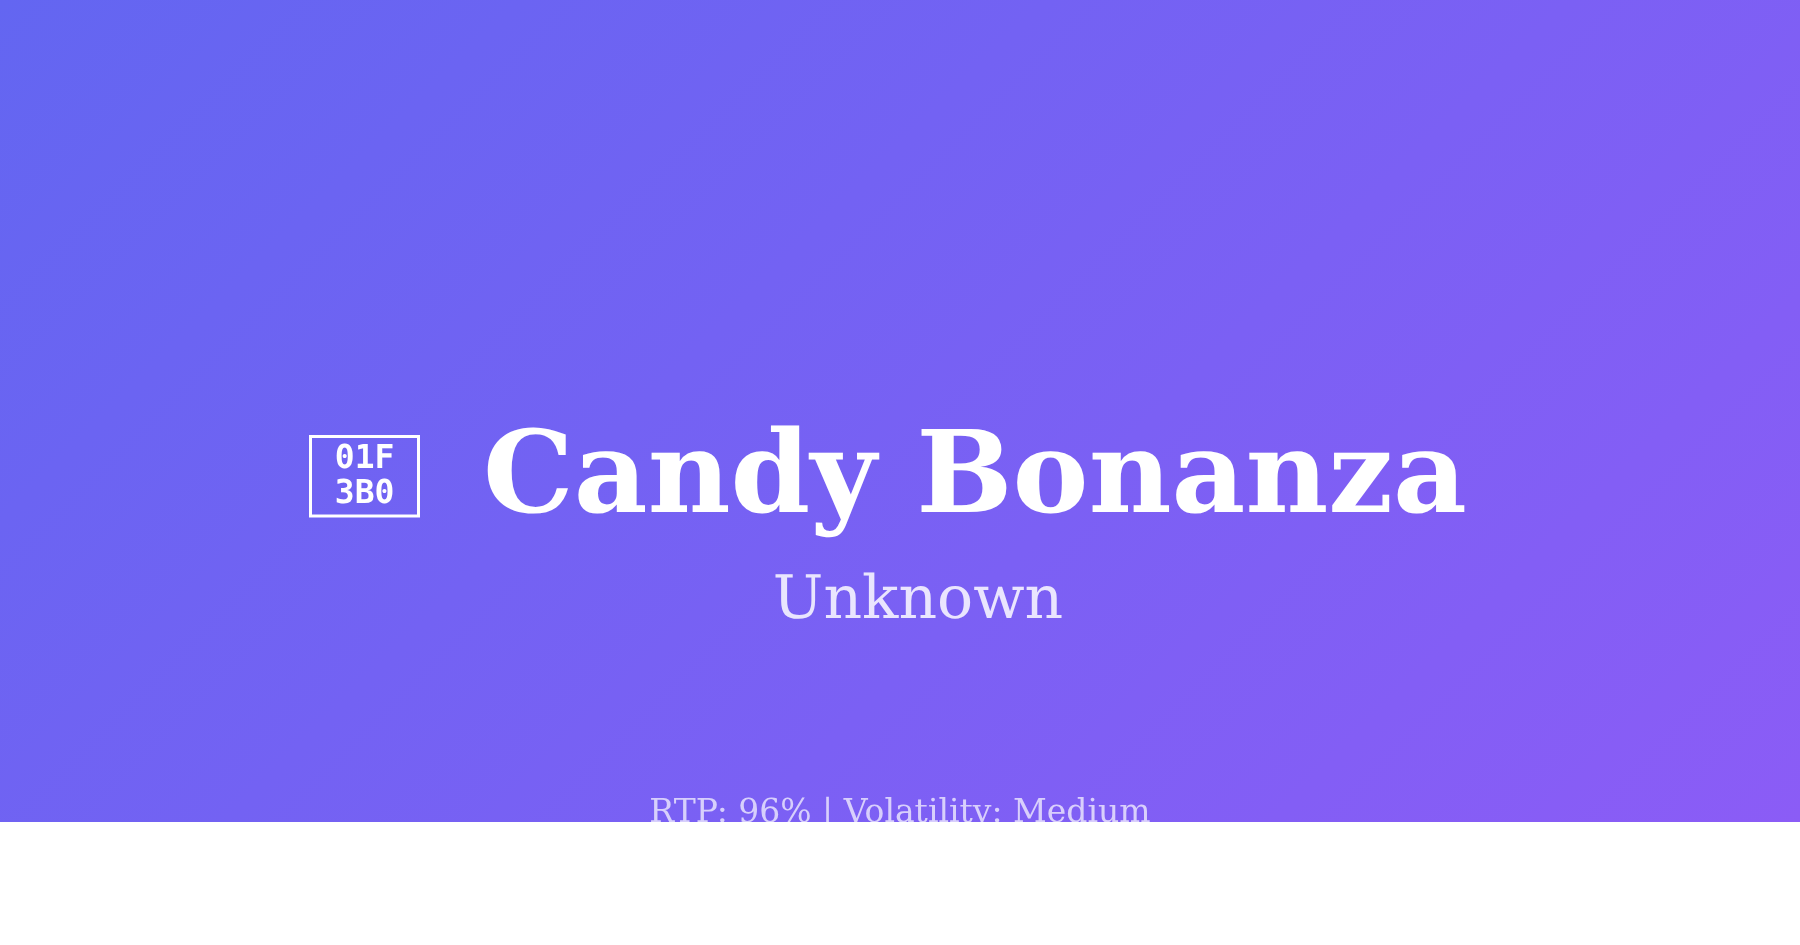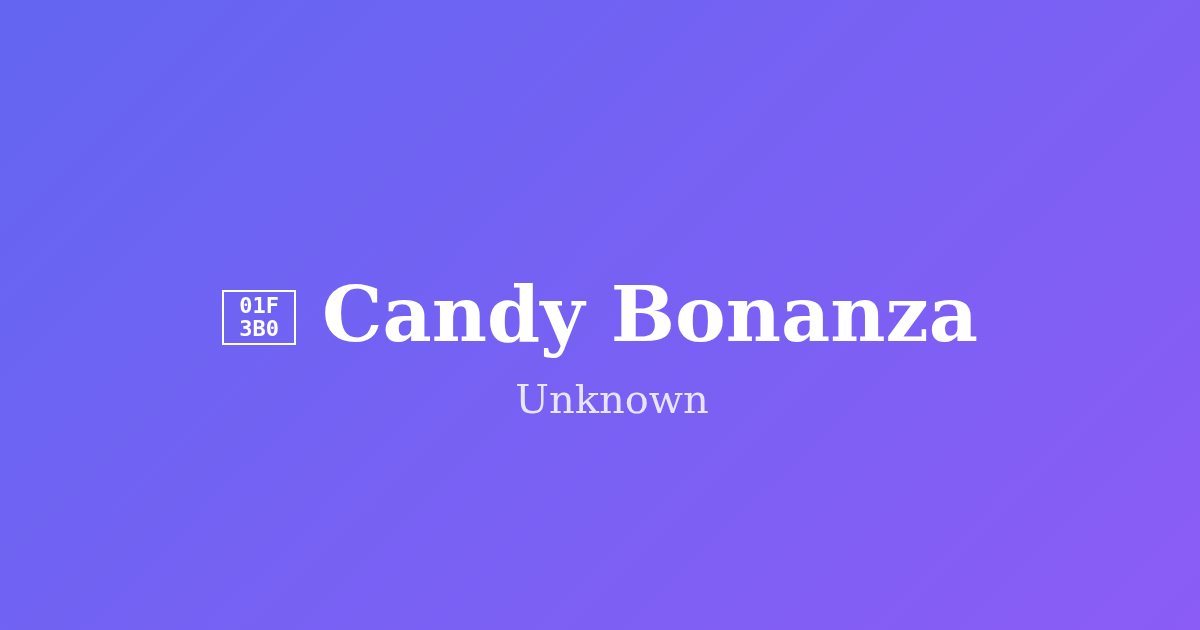--- a/index.html
+++ b/index.html
@@ -10,21 +10,21 @@
   body {
     width: 1200px;
     height: 630px;
     overflow: hidden;
     font-family: "DejaVu Serif", "Liberation Serif", serif;
   }
 
   #og-card {
     position: relative;
     width: 1200px;
-    height: 630px;
+    height: 548px;
     box-sizing: border-box;
     background: linear-gradient(135deg, #6366F1 0%, #8B5CF6 100%);
     display: flex;
     flex-direction: column;
     align-items: center;
     justify-content: center;
     overflow: hidden;
   }
 
   
@@ -66,21 +66,21 @@
   }
 
   .card-title {
     font-family: "DejaVu Serif", "Liberation Serif", serif;
     font-size: 76px;
     font-weight: 700;
     color: #ffffff;
     line-height: 1.05;
     white-space: nowrap;
     letter-spacing: 0px;
-    margin: 0;
+    margin: 16px;
   }
 
   
   .card-subtitle {
     position: absolute;
     left: 0;
     top: 362px;
     width: 1200px;
     text-align: center;
     font-family: "DejaVu Serif", "Liberation Serif", serif;
@@ -119,14 +119,15 @@
       <span class="tofu-line">01F</span>
       <span class="tofu-line">3B0</span>
     </span>
 
     <h1 class="card-title">Candy Bonanza</h1>
 
   </div>
 
   <div class="card-subtitle">Unknown</div>
 
+  <div class="card-meta">RTP: 96% | Volatility: Medium</div>
 
 </div>
 
 </body></html>

